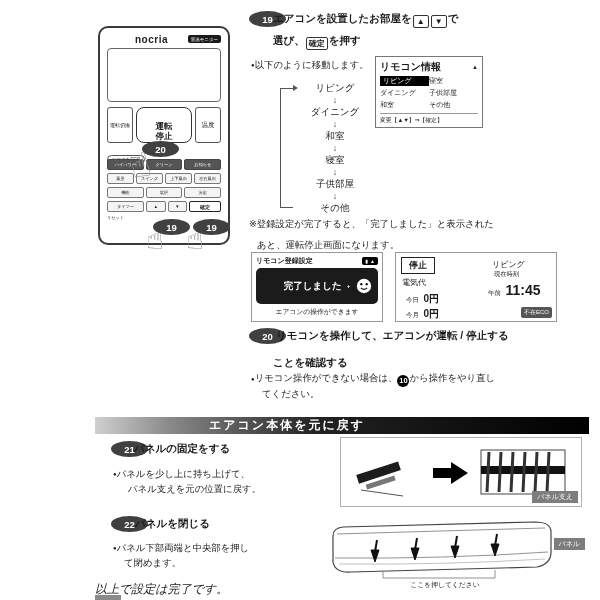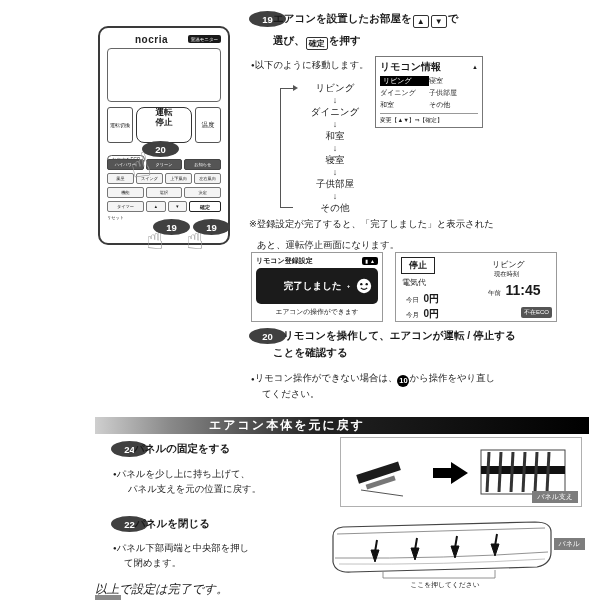--- a/index.html
+++ b/index.html
@@ -15,21 +15,21 @@
   .key { display:inline-block; border:1px solid #333; border-radius:2px; background:#fff; font-size:8px; min-width:16px; height:13px; line-height:12px; text-align:center; padding:0 2px; vertical-align:-2px; margin:0 1px; }
 
   
   .remote { position:absolute; left:98px; top:26px; width:132px; height:219px; border:2px solid #3a3a3a; border-radius:10px; padding:5px 7px; background:#fff; }
   .remote-header { display:flex; justify-content:space-between; align-items:center; height:12px; }
   .brand { font-size:10px; font-weight:bold; letter-spacing:0.5px; color:#222;padding-left:28px; }
   .monitor-btn { background:#1a1a1a; color:#fff; font-size:4.5px; padding:1.5px 3px; border-radius:2px; white-space:nowrap; }
   .lcd { margin-top:3px; height:54px; border:1.5px solid #666; border-radius:4px; background:#fff; }
   .ctrl-row { display:flex; gap:3px; margin-top:5px; height:36px; }
   .mode-btn { width:26px; border:1px solid #555; border-radius:3px; font-size:5px; display:flex; align-items:center; justify-content:center; text-align:center; padding:1px; }
-  .power-btn { flex:1; border:1.5px solid #333; border-radius:8px; font-size:8.5px; font-weight:bold; display:flex; flex-direction:column; align-items:center; justify-content:flex-start; line-height:1.15; }
+  .power-btn { flex:1; border:1.5px solid #333; border-radius:8px; font-size:8.5px; font-weight:bold; display:flex; flex-direction:column; align-items:center; justify-content:flex-end; line-height:1.15; }
   .temp-btn { width:26px; border:1px solid #555; border-radius:3px; font-size:6.5px; display:flex; align-items:center; justify-content:center; }
   .eco-row { margin-top:4px; height:9px; }
   .eco-btn { display:inline-block; border:1px solid #555; border-radius:6px; font-size:4.5px; padding:1px 4px; }
   .btn-row { display:flex; gap:2px; margin-top:3px; }
   .sbtn { flex:1; border:1px solid #777; border-radius:2px; font-size:4.2px; height:11px; display:flex; align-items:center; justify-content:center; background:#f4f4f4; overflow:hidden; white-space:nowrap; }
   .sbtn.dark { background:#555; color:#fff; border-color:#444; }
   .sbtn.confirm { border:1.5px solid #222; font-weight:bold; font-size:5px; background:#fff; }
   .reset-row { margin-top:3px; font-size:4.2px; color:#333; }
   .hand { position:absolute; color:#9a9a9a; font-size:34px; line-height:1; font-family:"DejaVu Sans",sans-serif; }
 
@@ -211,31 +211,31 @@
     <span style="font-size:14px; font-weight:bold;">11:45</span>
   </div>
   <div class="abs" style="left:10px; top:50px;">
     <span style="font-size:6.5px;">今月</span>
     <span style="font-size:10px; font-weight:bold;">0円</span>
   </div>
   <div class="eco-badge">不在ECO</div>
 </div>
 
 <div class="numcircle abs" style="left:249px; top:328px;">20</div>
-<div class="step-title abs" style="left:283px; top:329px;">リモコンを操作して、エアコンが運転 / 停止する</div>
-<div class="step-title abs" style="left:273px; top:346px;font-family:Liberation Serif, serif;">ことを確認する</div>
+<div class="step-title abs" style="left:276px; top:329px;">リモコンを操作して、エアコンが運転 / 停止する</div>
+<div class="step-title abs" style="left:273px; top:356px;font-family:Liberation Serif, serif;">ことを確認する</div>
 <div class="bullet-line abs" style="left:251px; top:372px;">
   <span class="bullet-dot">●</span>
   <span><span>リモコン操作ができない場合は、</span><span class="inline-circ">10</span><span>から操作をやり直し</span></span>
 </div>
 <div class="body-text abs" style="left:262px; top:388px;">てください。</div>
 
 <div class="section-bar">エアコン本体を元に戻す</div>
 
-<div class="numcircle abs" style="left:111px; top:441px;">24</div>
+<div class="numcircle abs" style="left:111px; top:441px;">21</div>
 <div class="step-title abs" style="left:134px; top:442px;">パネルの固定をする</div>
 <div class="bullet-line abs" style="left:113px; top:468px;">
   <span class="bullet-dot">●</span>
   <span>パネルを少し上に持ち上げて、</span>
 </div>
 <div class="body-text abs" style="left:128px; top:483px;">パネル支えを元の位置に戻す。</div>
 
 <div class="fig fig1">
   <svg width="240" height="68" viewBox="0 0 240 68">
     <g transform="rotate(-18 38 36)">

